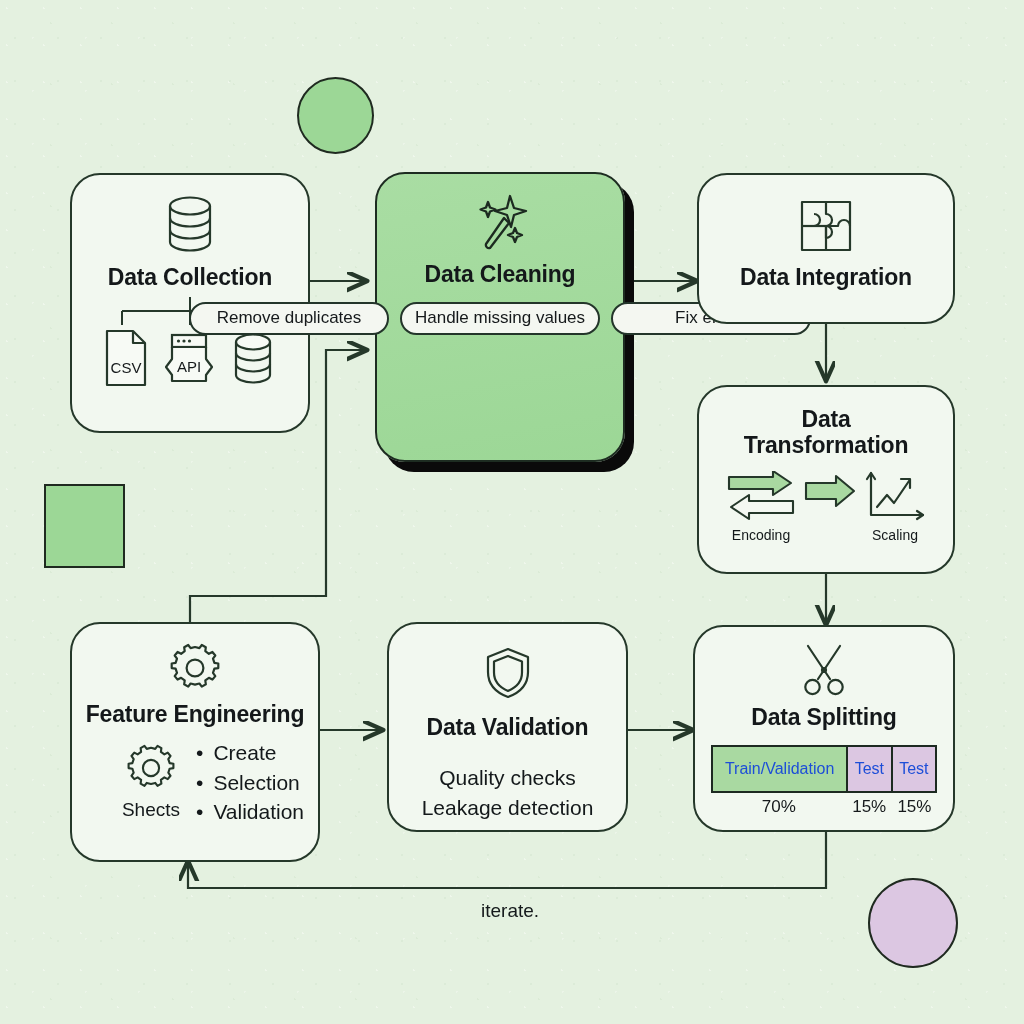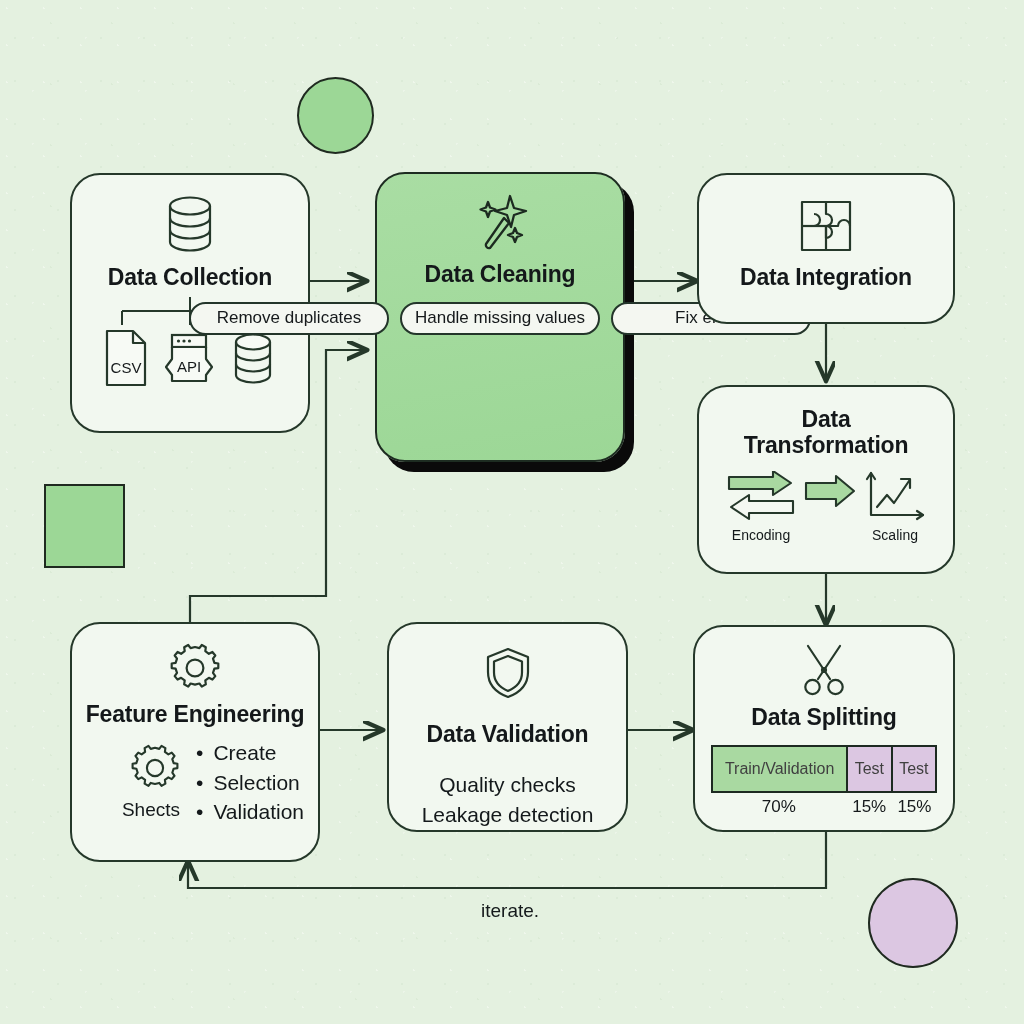--- a/index.html
+++ b/index.html
@@ -94,21 +94,21 @@
 
   .val-line { font-size: 21px; color:#14191b; text-align:center; line-height:1.42; }
 
   .splitbar {
     display:flex;
     border: 2.1px solid #1d2a21;
     box-sizing:border-box;
     height: 48px;
     width: 226px;
   }
-  .seg { display:flex; align-items:center; justify-content:center; font-size:16px; color:#404040; box-sizing:border-box; }
+  .seg { display:flex; align-items:center; justify-content:center; font-size:16px; color:#1d4ed8; box-sizing:border-box; }
   .seg.train { background:#A9D9A1; flex: 0 0 60%; }
   .seg.test  { background:#DCC7E2; border-left:2.1px solid #1d2a21; flex:1; }
   .pctrow { display:flex; width:226px; margin-top:4px; font-size:17px; color:#15191b; }
   .pctrow span { text-align:center; }
   .pct-a { flex:0 0 60%; }
   .pct-b { flex:1; }
   .pct-c { flex:1; }
 
   .iterate-label {
     position:absolute;
@@ -298,21 +298,21 @@
       <svg width="52" height="52" viewBox="0 0 52 52">
         <g fill="none" stroke="#25382a" stroke-width="2.2" stroke-linejoin="round">
           <path d="M26,5 l4.4,1.1 2.4,-3.1 4,2.3 -0.5,3.9 3.6,2.6 3.5,-1.8 2.9,3.5 -2.3,3.2 1.4,4.2 3.9,0.6 0,4.6 -3.9,0.6 -1.4,4.2 2.3,3.2 -2.9,3.5 -3.5,-1.8 -3.6,2.6 0.5,3.9 -4,2.3 -2.4,-3.1 -4.4,1.1 -4.4,-1.1 -2.4,3.1 -4,-2.3 0.5,-3.9 -3.6,-2.6 -3.5,1.8 -2.9,-3.5 2.3,-3.2 -1.4,-4.2 -3.9,-0.6 0,-4.6 3.9,-0.6 1.4,-4.2 -2.3,-3.2 2.9,-3.5 3.5,1.8 3.6,-2.6 -0.5,-3.9 4,-2.3 2.4,3.1 Z"></path>
           <circle cx="26" cy="26" r="8.4"></circle>
         </g>
       </svg>
     </div>
     <div class="node-title" style="font-size:23px; margin-top:8px;">Feature Engineering</div>
 
     <div class="fe-row" style="margin-top:10px;">
-      <div style="display:flex;flex-direction:column;align-items:flex-end;margin-left:36px;">
+      <div style="display:flex;flex-direction:column;align-items:center;margin-left:36px;">
         <div>
           <svg width="50" height="50" viewBox="0 0 52 52">
             <g fill="none" stroke="#25382a" stroke-width="2.2" stroke-linejoin="round">
               <path d="M26,5 l4.4,1.1 2.4,-3.1 4,2.3 -0.5,3.9 3.6,2.6 3.5,-1.8 2.9,3.5 -2.3,3.2 1.4,4.2 3.9,0.6 0,4.6 -3.9,0.6 -1.4,4.2 2.3,3.2 -2.9,3.5 -3.5,-1.8 -3.6,2.6 0.5,3.9 -4,2.3 -2.4,-3.1 -4.4,1.1 -4.4,-1.1 -2.4,3.1 -4,-2.3 0.5,-3.9 -3.6,-2.6 -3.5,1.8 -2.9,-3.5 2.3,-3.2 -1.4,-4.2 -3.9,-0.6 0,-4.6 3.9,-0.6 1.4,-4.2 -2.3,-3.2 2.9,-3.5 3.5,1.8 3.6,-2.6 -0.5,-3.9 4,-2.3 2.4,3.1 Z"></path>
               <circle cx="26" cy="26" r="8.4"></circle>
             </g>
           </svg>
         </div>
         <div class="fe-sub">Shects</div>
       </div>
@@ -327,21 +327,21 @@
 
   <div class="node" style="left:387px; top:622px; width:241px; height:210px; padding-top:22px;">
     <div class="icon-wrap">
       <svg width="48" height="54" viewBox="0 0 48 54">
         <g fill="none" stroke="#25382a" stroke-width="2.2" stroke-linejoin="round">
           <path d="M24,3 L44,11 L44,26 C44,39 35,47 24,51 C13,47 4,39 4,26 L4,11 Z"></path>
           <path d="M24,10 L38,15.5 L38,26.5 C38,36 31,42 24,45 C17,42 10,36 10,26.5 L10,15.5 Z"></path>
         </g>
       </svg>
     </div>
-    <div class="node-title" style="font-size:23px; margin-top:22px;">Data Validation</div>
+    <div class="node-title" style="font-size:23px; margin-top:15px;">Data Validation</div>
     <div style="margin-top:22px;">
       <div class="val-line">Quality checks</div>
       <div class="val-line">Leakage detection</div>
     </div>
   </div>
 
   <div class="node" style="left:693px; top:625px; width:262px; height:207px; padding-top:16px;">
     <div class="icon-wrap">
       <svg width="52" height="54" viewBox="0 0 52 54">
         <g fill="none" stroke="#25382a" stroke-width="2.2" stroke-linecap="round" stroke-linejoin="round">

